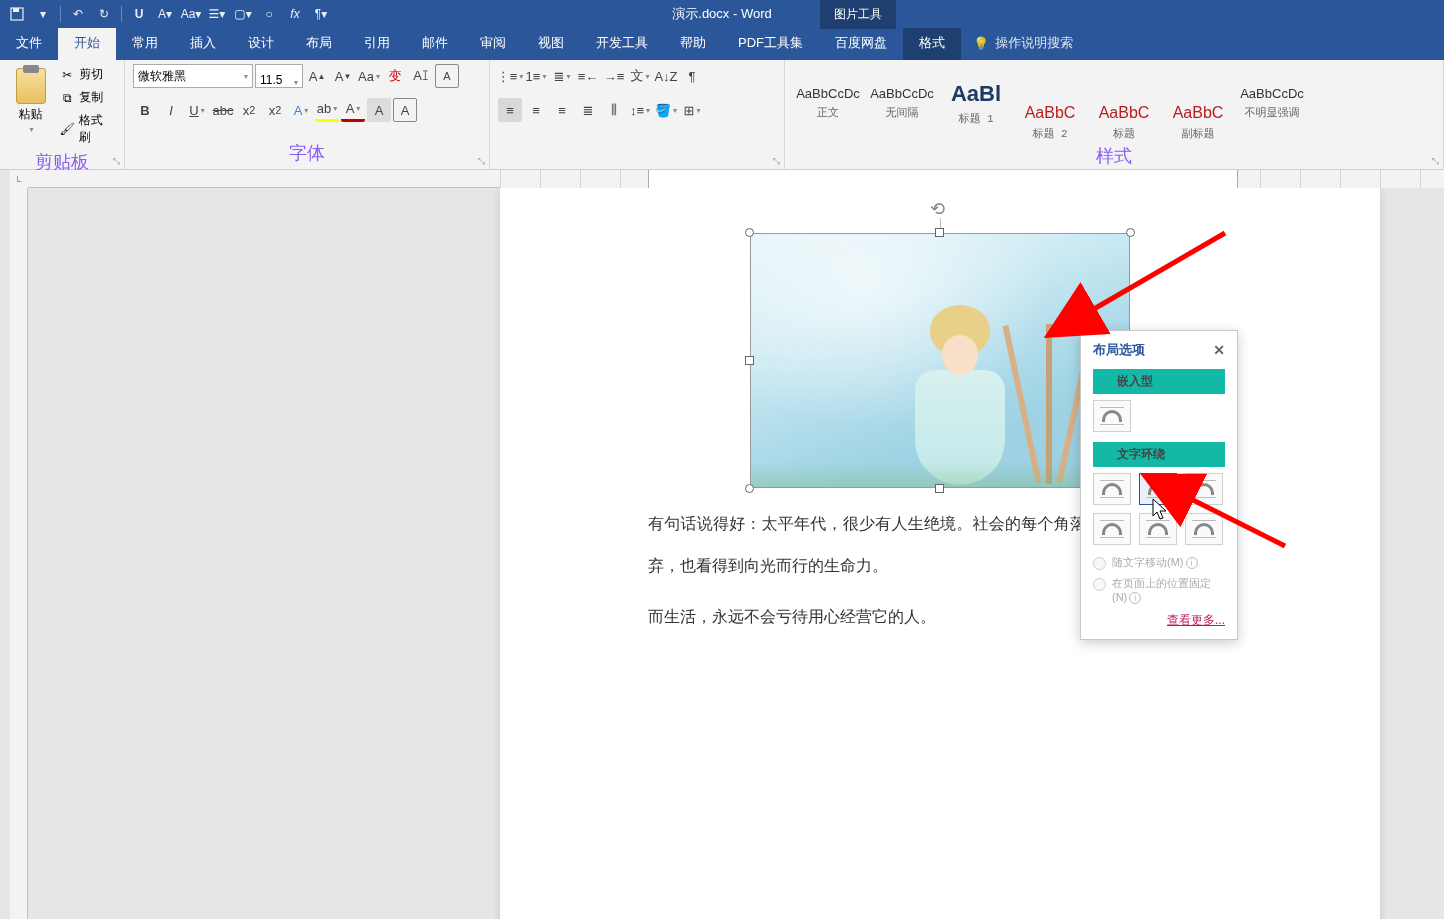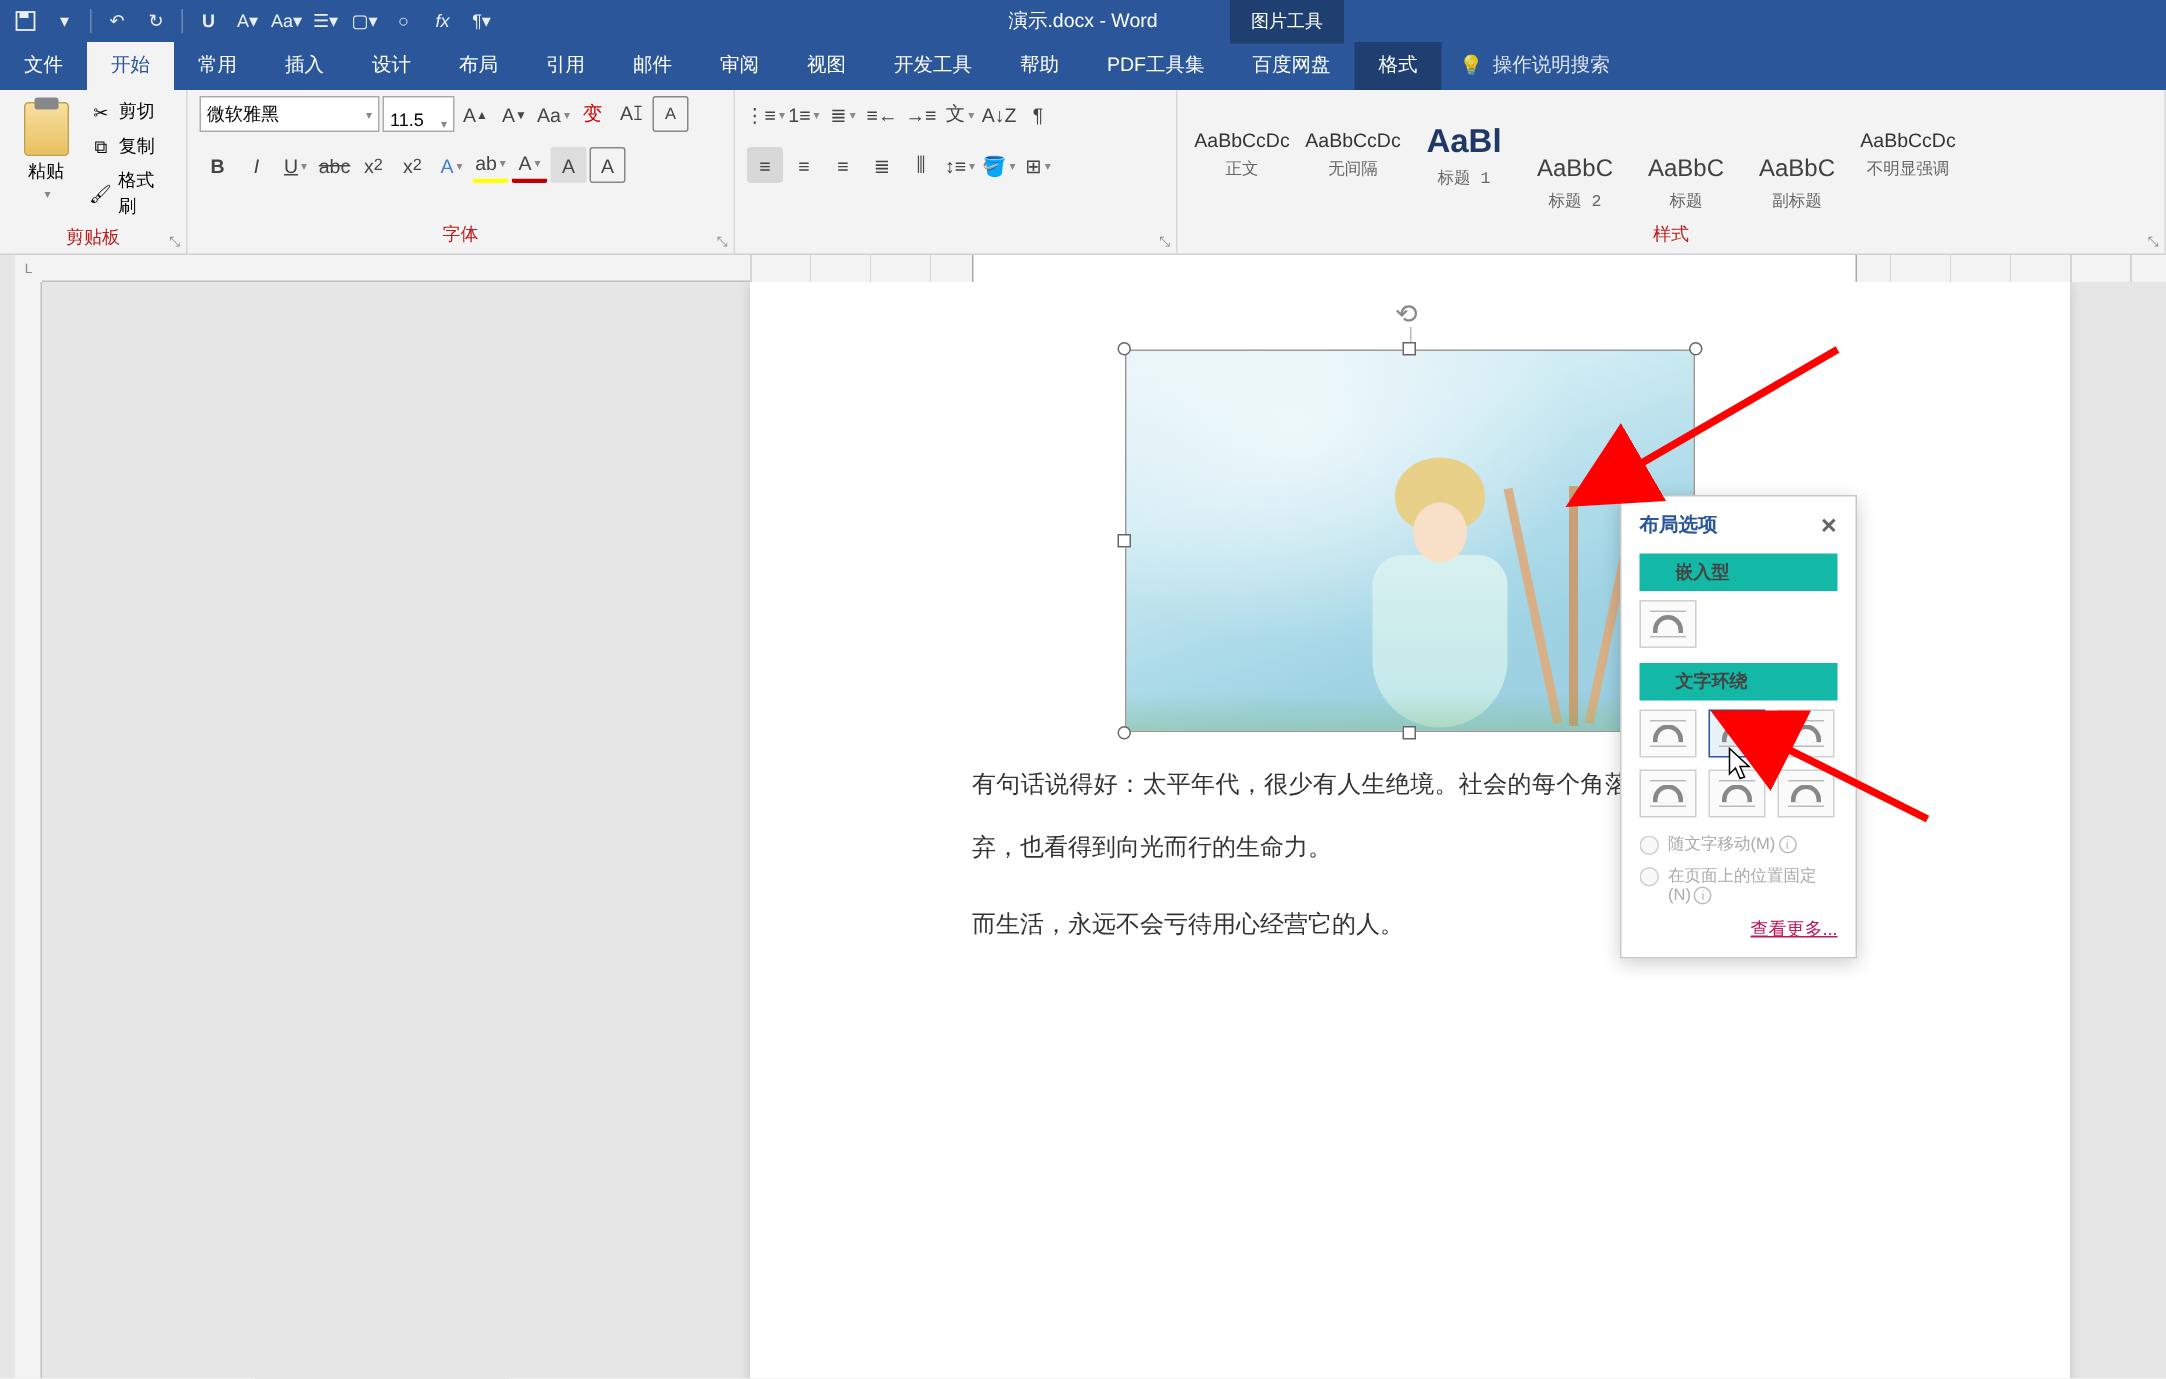--- a/index.html
+++ b/index.html
@@ -17,21 +17,21 @@
     .tabs { background: #2b579a; height: 32px; display: flex; align-items: flex-end; color: #fff; font-size: 13px; }
     .tab { padding: 8px 16px; cursor: pointer; }
     .tab.active { background: #f3f3f3; color: #2b579a; }
     .tab.format { background: #1e3f6f; margin-left: 0; }
     .tell-me { display: flex; align-items: center; gap: 6px; padding: 8px 12px; opacity: 0.85; }
     
     
     .ribbon { background: #f3f3f3; height: 110px; display: flex; border-bottom: 1px solid #d0d0d0; position: relative; }
     .ribbon-group { display: flex; flex-direction: column; justify-content: space-between; border-right: 1px solid #d8d8d8; padding: 4px 8px 2px; position: relative; }
     .group-content { display: flex; align-items: flex-start; gap: 4px; flex: 1; }
-    .group-label { text-align: center; font-size: 12px; color: #b91c1c; padding: 2px 0; position: relative; }
+    .group-label { text-align: center; font-size: 18px; color: #8b5cf6; padding: 2px 0; position: relative; }
     .group-launcher { position: absolute; right: 4px; bottom: 2px; font-size: 9px; color: #888; cursor: pointer; }
     
     .clipboard-group { width: 125px; }
     .paste-btn { display: flex; flex-direction: column; align-items: center; gap: 2px; padding: 4px; width: 46px; cursor: pointer; }
     .paste-icon { width: 30px; height: 36px; background: linear-gradient(#f8e0a0, #e8c060); border: 1px solid #c0a040; border-radius: 3px; position: relative; }
     .paste-icon::before { content: ""; position: absolute; top: -4px; left: 6px; width: 16px; height: 8px; background: #888; border-radius: 2px; }
     .clip-side { display: flex; flex-direction: column; gap: 2px; font-size: 12px; }
     .clip-side-item { display: flex; align-items: center; gap: 4px; padding: 2px; cursor: pointer; }
     .small-icon { width: 16px; height: 16px; display: inline-flex; align-items: center; justify-content: center; }
     
@@ -42,21 +42,21 @@
     .rb-btn { width: 24px; height: 24px; display: flex; align-items: center; justify-content: center; font-size: 13px; color: #444; cursor: pointer; border-radius: 2px; }
     .dd { font-size: 8px; color: #888; margin-left: 2px; }
     
     .para-group { width: 295px; }
     
     .styles-group { flex: 1; min-width: 540px; overflow: hidden; }
     .styles-gallery { display: flex; gap: 4px; align-items: center; height: 78px; overflow: hidden; }
     .style-item { width: 70px; height: 70px; border: 1px solid transparent; display: flex; flex-direction: column; align-items: center; justify-content: center; cursor: pointer; padding: 2px; }
     .style-preview { font-size: 13px; color: #333; margin-bottom: 4px; }
     .style-preview.title1 { font-size: 22px; color: #1f3864; font-weight: bold; }
-    .style-preview.title2 { font-size: 16px; color: #404040; margin-top: 38px; }
+    .style-preview.title2 { font-size: 16px; color: #b91c1c; margin-top: 38px; }
     .style-name { font-size: 11px; color: #666; font-family: Liberation Mono, monospace; }
     
     
     .ruler-h { position: absolute; top: 170px; left: 28px; right: 0; height: 18px; background: #f3f3f3; border-bottom: 1px solid #c0c0c0; }
     .ruler-h-inner { position: absolute; left: 472px; right: 0; height: 18px; background: repeating-linear-gradient(90deg, #d4d4d4 0, #d4d4d4 1px, #f3f3f3 1px, #f3f3f3 40px); }
     .ruler-h-active { position: absolute; left: 620px; width: 590px; height: 18px; background: #fff; border-left: 1px solid #aaa; border-right: 1px solid #aaa; }
     .ruler-v { position: absolute; top: 188px; left: 10px; width: 18px; bottom: 0; background: #f3f3f3; border-right: 1px solid #c0c0c0; }
     .ruler-corner { position: absolute; top: 170px; left: 10px; width: 18px; height: 18px; background: #f3f3f3; font-size: 9px; color: #888; display: flex; align-items: center; justify-content: center; }
     
     

